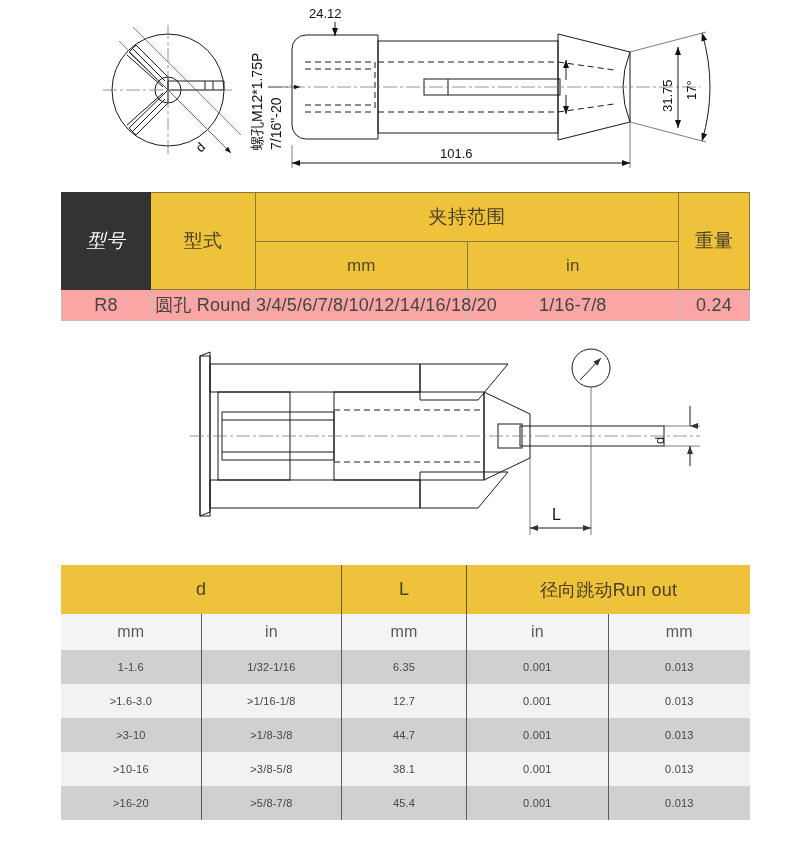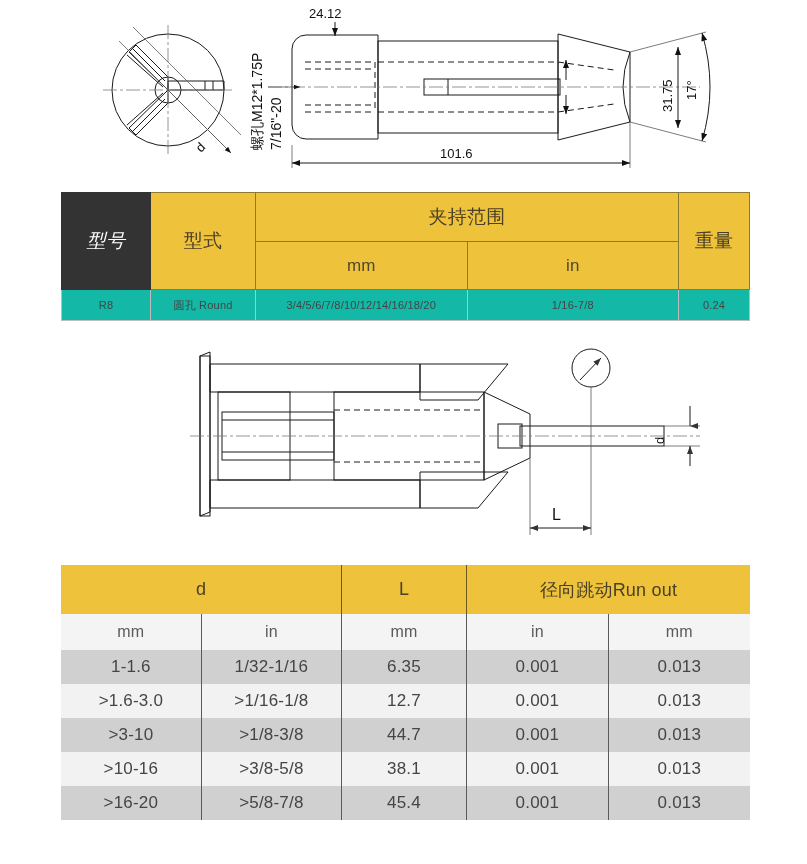--- a/index.html
+++ b/index.html
@@ -61,38 +61,38 @@
     border-color: #333333;
     font-style: italic;
   }
   #table-spec .hdr-yellow {
     background: #efc23c;
     color: #4a4127;
     font-size: 19px;
   }
   #table-spec .hdr-yellow.sub { font-size: 17px; color: #52492c;}
   #table-spec .body-cell {
-    background: #14b8a6;
+    background: #fca5a5;
     color: #444;
-    font-size: 11px;
+    font-size: 18px;
     height: 30px;
     border-color: #bdbdbd;
   }
   #table-spec tr.hdr-row-1 td { height: 48px; }
   #table-spec tr.hdr-row-2 td { height: 47px; }
 
   
   #table-runout {
     top: 565px;
     left: 61px;
     width: 689px;
   }
   #table-runout td {
     border: none;
-    font-size: 17px;
+    font-size: 11px;
     color: #454545;
   }
   #table-runout .hdr-yellow {
     background: #efc23c;
     color: #4a4127;
     height: 49px;
     font-size: 18px;
   }
   #table-runout .unit-row td {
     background: #f4f4f4;

